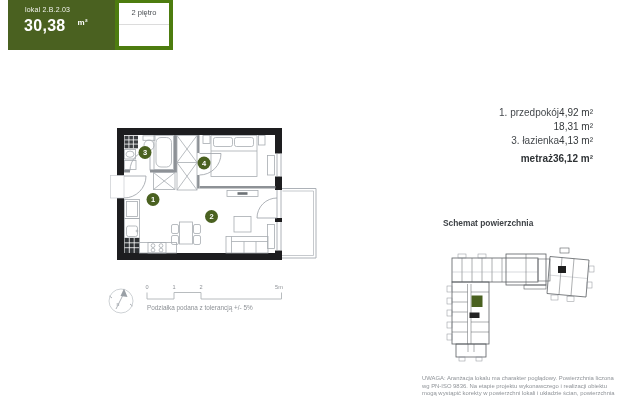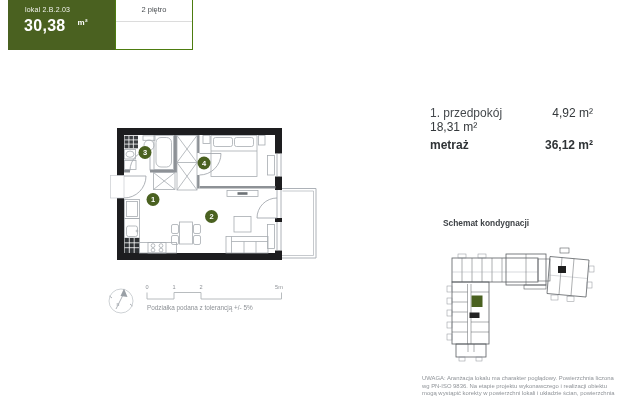--- a/index.html
+++ b/index.html
@@ -4,29 +4,29 @@
 <style>
   html,body{margin:0;padding:0;background:#fff;}
   .page{position:relative;width:620px;height:400px;background:#fff;overflow:hidden;
         font-family:"Liberation Sans",sans-serif;-webkit-font-smoothing:antialiased;}
 
   
   .hdr-green{position:absolute;left:8px;top:0;width:107px;height:50px;background:#4a6120;color:#fff;}
   .hdr-lokal{position:absolute;left:17px;top:6px;font-size:7px;letter-spacing:.2px;color:rgba(255,255,255,.93);}
   .hdr-area{position:absolute;left:16px;top:17px;font-size:16px;font-weight:bold;letter-spacing:.3px;}
   .hdr-unit{font-size:8px;font-weight:bold;vertical-align:6px;margin-left:12px;}
-  .hdr-cells{position:absolute;left:115px;top:-1px;width:78px;height:51px;border:1px solid #4d7c0f;box-sizing:border-box;}
+  .hdr-cells{position:absolute;left:115px;top:-1px;width:58px;height:51px;border:4px solid #4d7c0f;box-sizing:border-box;}
   .cell{box-sizing:border-box;width:100%;text-align:center;font-size:7.5px;color:#4a4e52;}
   .cell-floor{height:22px;line-height:19px;border-bottom:1px solid #dcdcdc;}
   .cell-bldg{height:27px;line-height:27px;}
 
   
   .room-list{position:absolute;left:430px;top:106px;width:163px;}
-  .room-row{display:flex;justify-content:space-between;height:14px;line-height:14px;
-            font-size:12px;color:#45494d;}
+  .room-row{display:flex;justify-content:flex-end;height:14px;line-height:14px;
+            font-size:10px;color:#45494d;}
   .room-row .val{color:#35393c;}
   .room-total{margin-top:4px;font-weight:bold;color:#2f3336;}
   .room-total .val{font-weight:bold;color:#2f3336;}
 
   .schematic-title{position:absolute;left:443px;top:218px;font-size:8.4px;font-weight:bold;color:#3f4347;}
 
   .tolerance{position:absolute;left:147px;top:304px;font-size:6.4px;color:#8d9196;}
 
   .footnote{position:absolute;left:422px;top:375px;width:198px;font-size:5.9px;line-height:7.6px;color:#8f9398;}
   .footnote span{display:block;}
@@ -242,27 +242,31 @@
   <div class="tolerance">Podziałka podana z tolerancją +/- 5%</div>
 
   <div class="room-list">
     <div class="room-row">
       <span>1. przedpokój</span>
       <span class="val">4,92 m²</span>
     </div>
     <div class="room-row">
       <span class="val">18,31 m²</span>
     </div>
+    <div class="room-row">
+      <span>3. łazienka</span>
+      <span class="val">4,13 m²</span>
+    </div>
     <div class="room-row room-total">
       <span>metraż</span>
       <span class="val">36,12 m²</span>
     </div>
   </div>
 
-  <div class="schematic-title">Schemat kondygnacji</div>
+  <div class="schematic-title">Schemat powierzchnia</div>
   <svg class="schematic" width="160" height="122" viewBox="443 246 160 122" xmlns="http://www.w3.org/2000/svg">
     <g stroke="#5a5e62" fill="none" stroke-width="0.8">
 
       <rect x="452" y="258" width="86" height="24"></rect>
       <line x1="462" y1="258" x2="462" y2="282" stroke-width="0.5"></line>
       <line x1="472" y1="258" x2="472" y2="282" stroke-width="0.5"></line>
       <line x1="482" y1="258" x2="482" y2="282" stroke-width="0.5"></line>
       <line x1="492" y1="258" x2="492" y2="282" stroke-width="0.5"></line>
       <line x1="502" y1="258" x2="502" y2="282" stroke-width="0.5"></line>
       <line x1="452" y1="272" x2="538" y2="272" stroke="#9aa0a6" stroke-width="0.4"></line>

